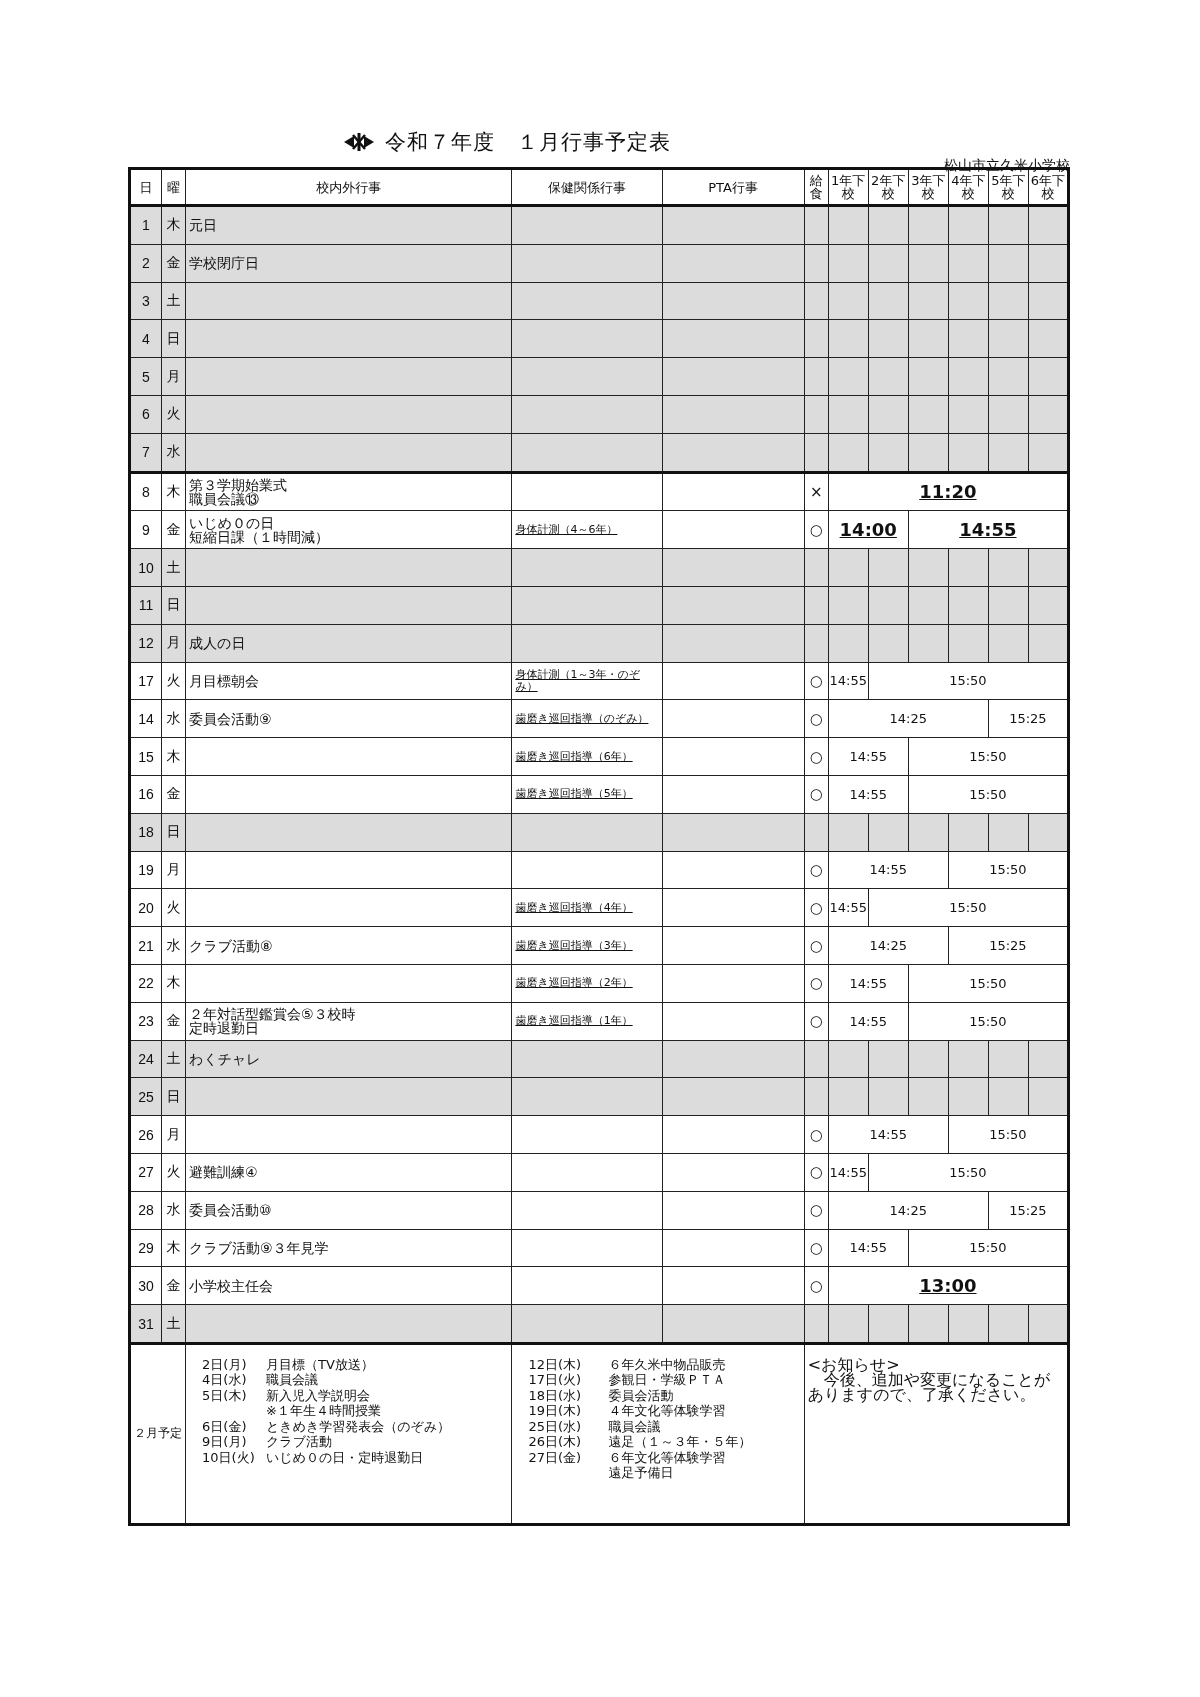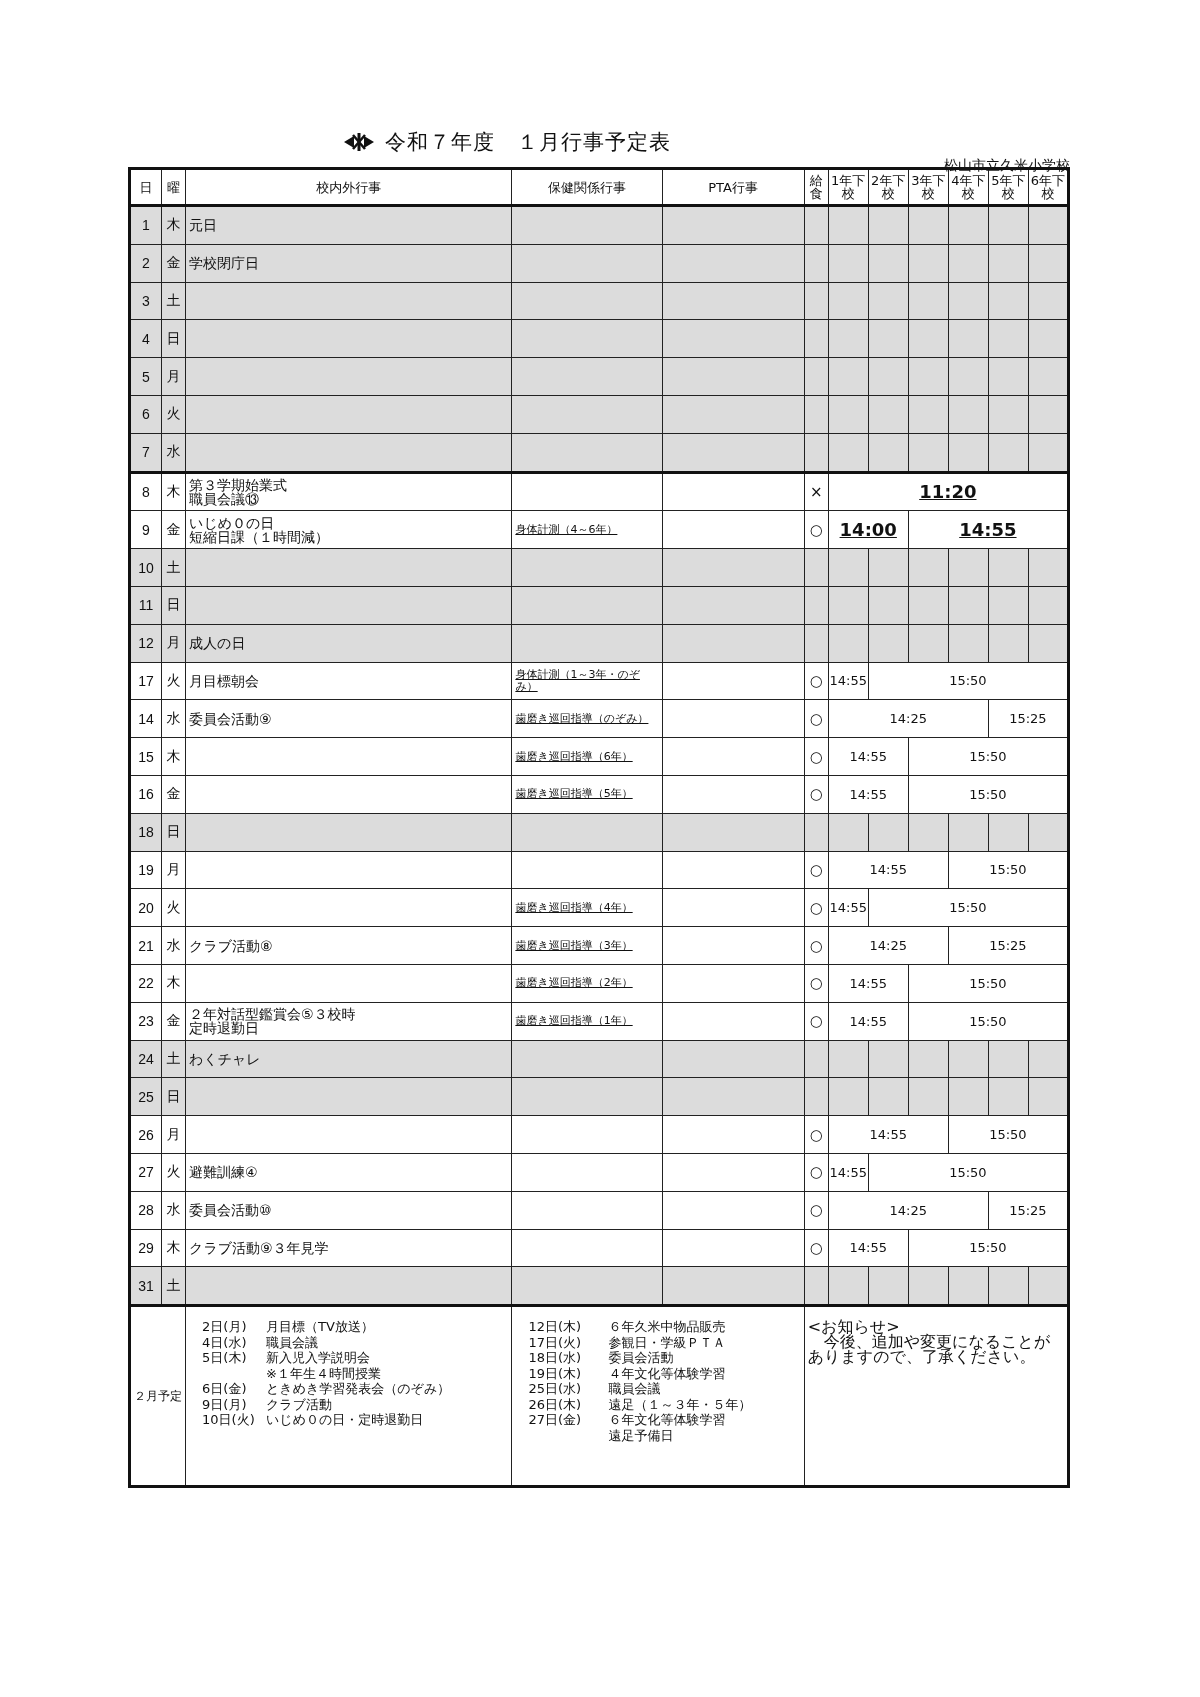--- a/index.html
+++ b/index.html
@@ -413,20 +413,29 @@
       <tr class="row wk">
         <td class="day">29</td>
         <td class="dow">木</td>
         <td class="ev">クラブ活動⑨３年見学</td>
         <td class="hl"></td>
         <td></td>
         <td class="lunch">○</td>
         <td colspan="2" class="time">14:55</td>
         <td colspan="4" class="time">15:50</td>
       </tr>
+      <tr class="row wk">
+        <td class="day">30</td>
+        <td class="dow">金</td>
+        <td class="ev">小学校主任会</td>
+        <td class="hl"></td>
+        <td></td>
+        <td class="lunch">○</td>
+        <td colspan="6" class="time big"><span>13:00</span></td>
+      </tr>
       <tr class="row ho">
         <td class="day">31</td>
         <td class="dow">土</td>
         <td class="ev"></td>
         <td class="hl"></td>
         <td></td>
         <td class="lunch"></td>
         <td></td>
         <td></td>
         <td></td>

